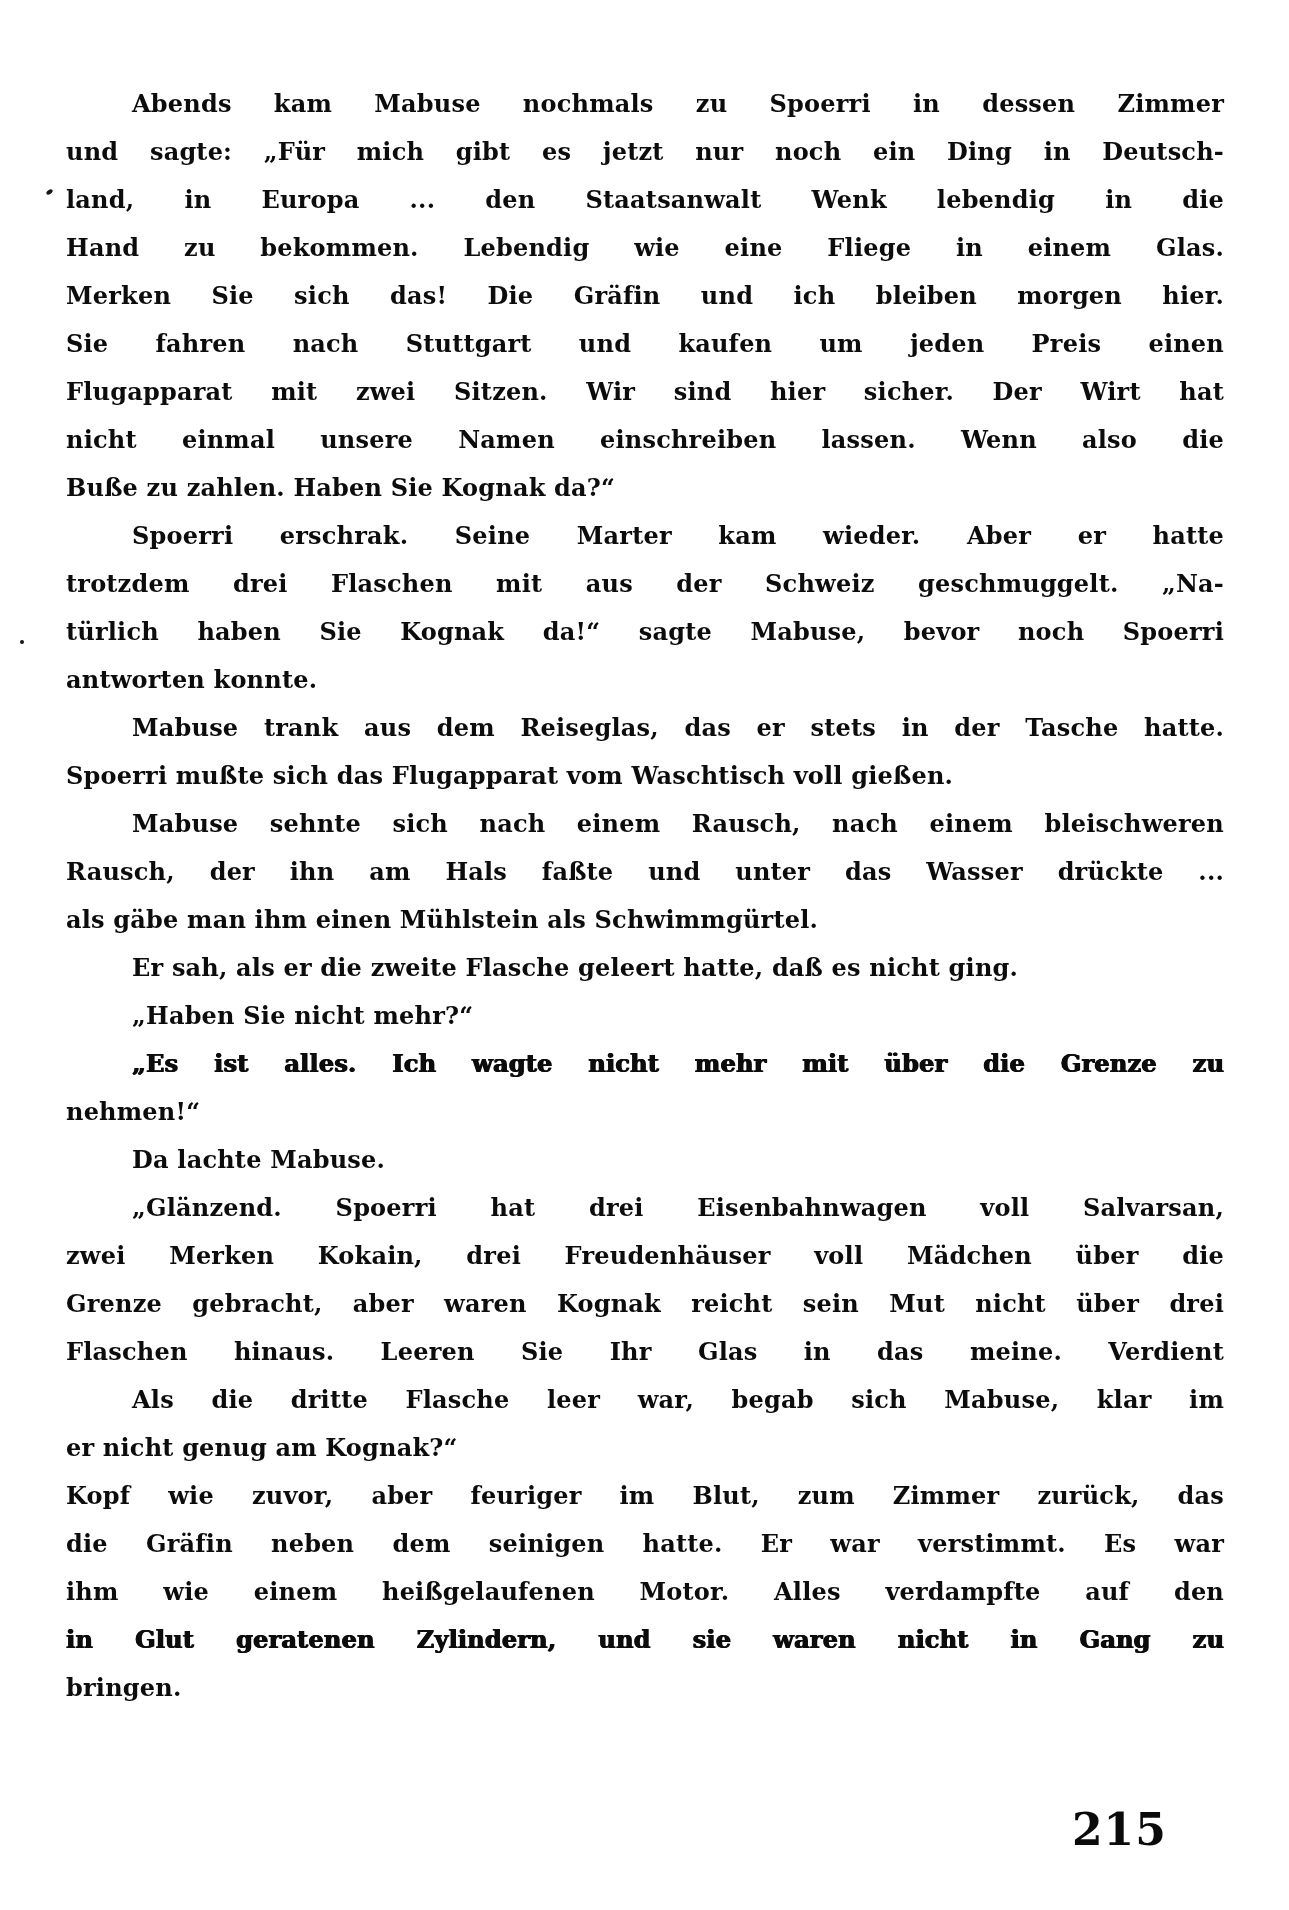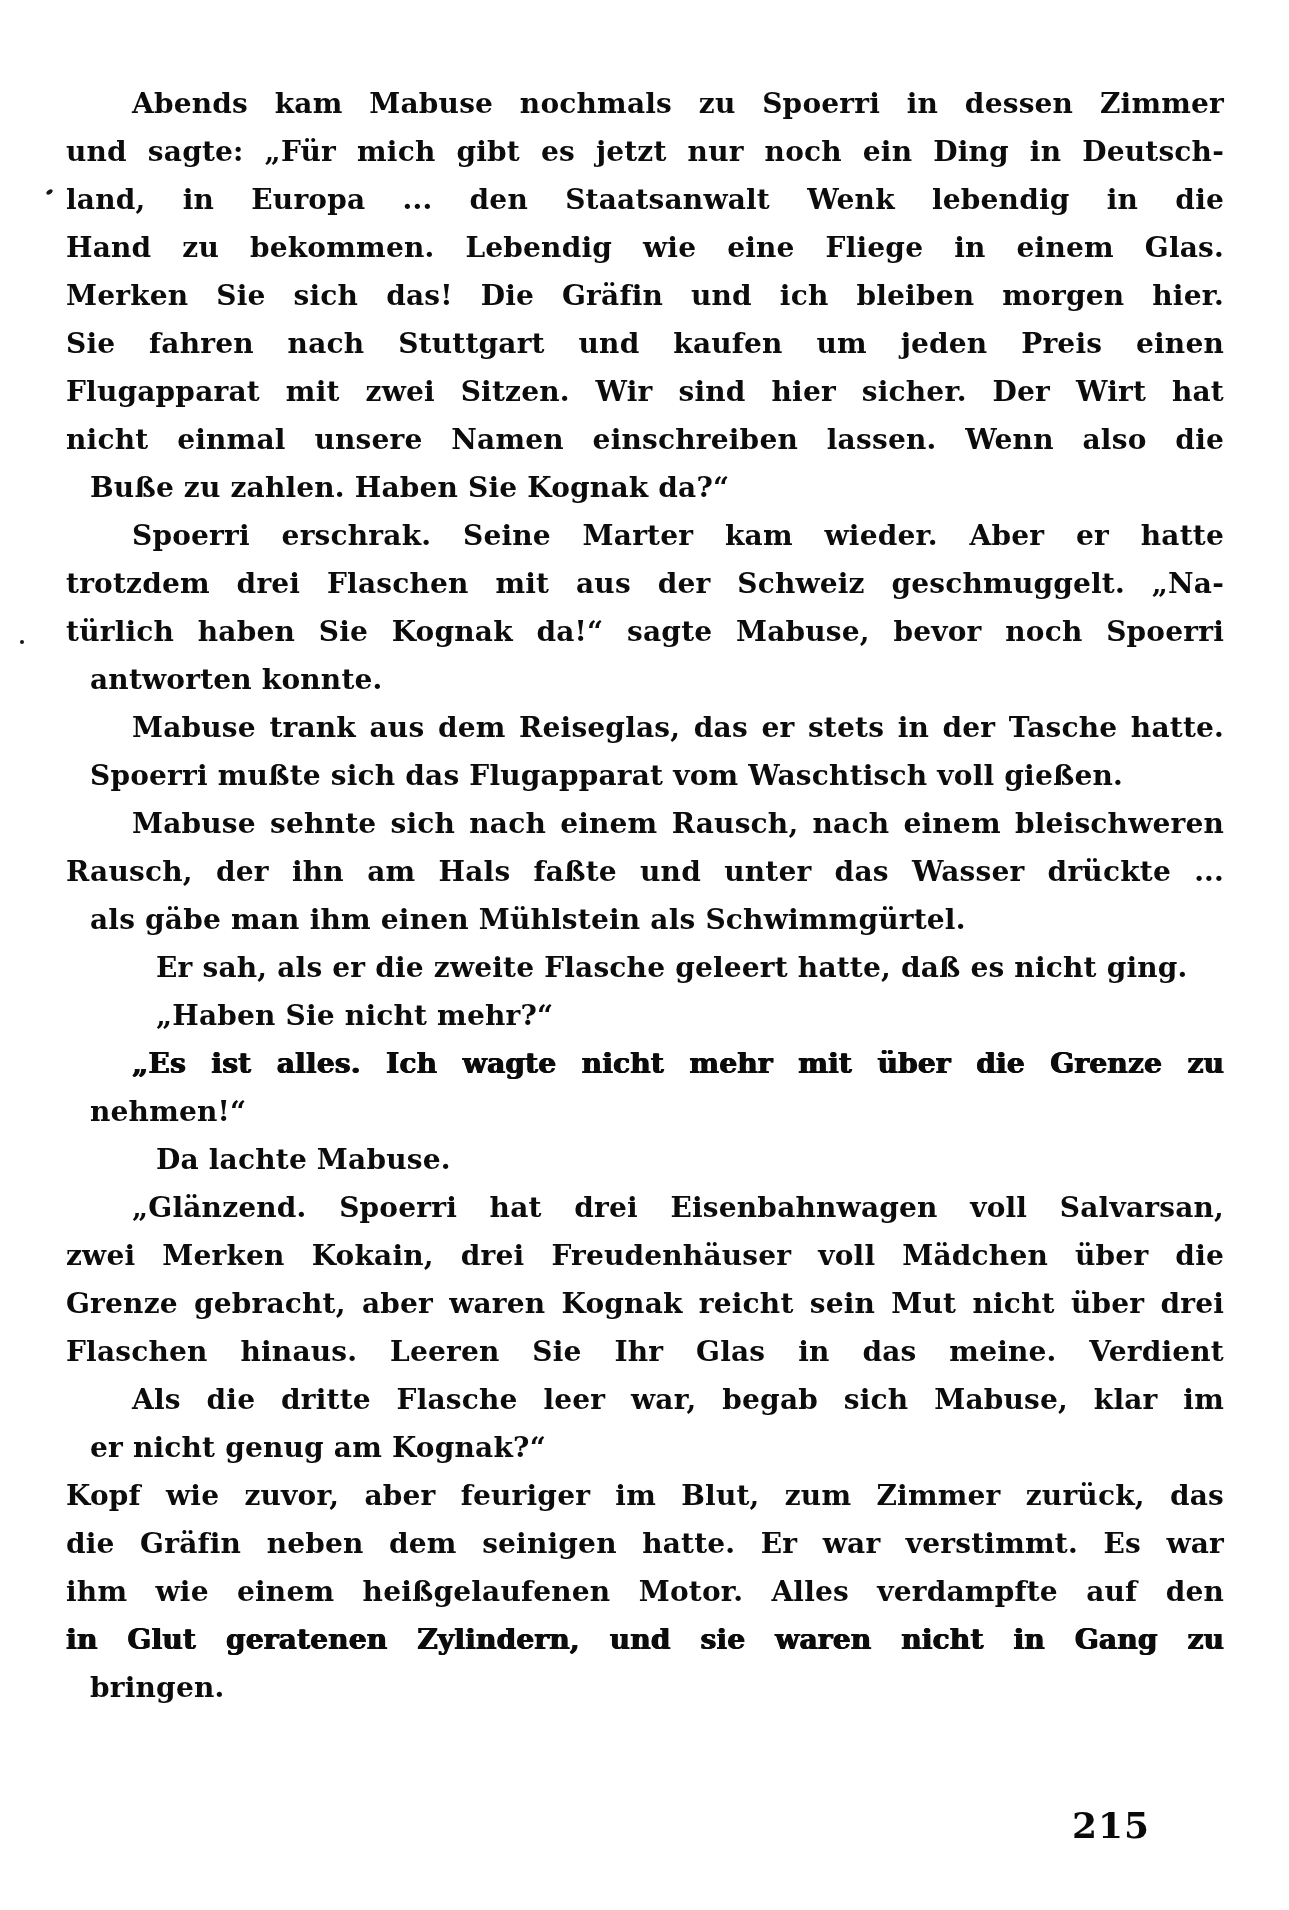--- a/index.html
+++ b/index.html
@@ -22,42 +22,41 @@
   }
   .page-text {
     position: absolute;
     left: 66px;
     top: 80px;
     width: 1158px;
   }
   .line {
     height: 48px;
     line-height: 48px;
-    font-size: 28px;
+    font-size: 24px;
     font-weight: 700;
     letter-spacing: 0.2px;
     text-align: justify;
     text-align-last: justify;
     white-space: nowrap;      
     overflow: visible;
   }
   
   .line.fill { white-space: normal; }
   .line.end {
     text-align: left;
     text-align-last: left;
-    margin-left: 24px;
   }
   .line.indent { text-indent: 66px; }
   .line.heavy { text-shadow: 0.8px 0 currentColor, -0.4px 0 currentColor; }
   .page-number {
     position: absolute;
     left: 1072px;
     top: 1804px;
-    font-size: 36px;
+    font-size: 44px;
     font-weight: 700;
     letter-spacing: 1px;
     color: #0a0a0a;
   }
   
   .speck {
     position: absolute;
     background: #161616;
     border-radius: 50%;
   }

